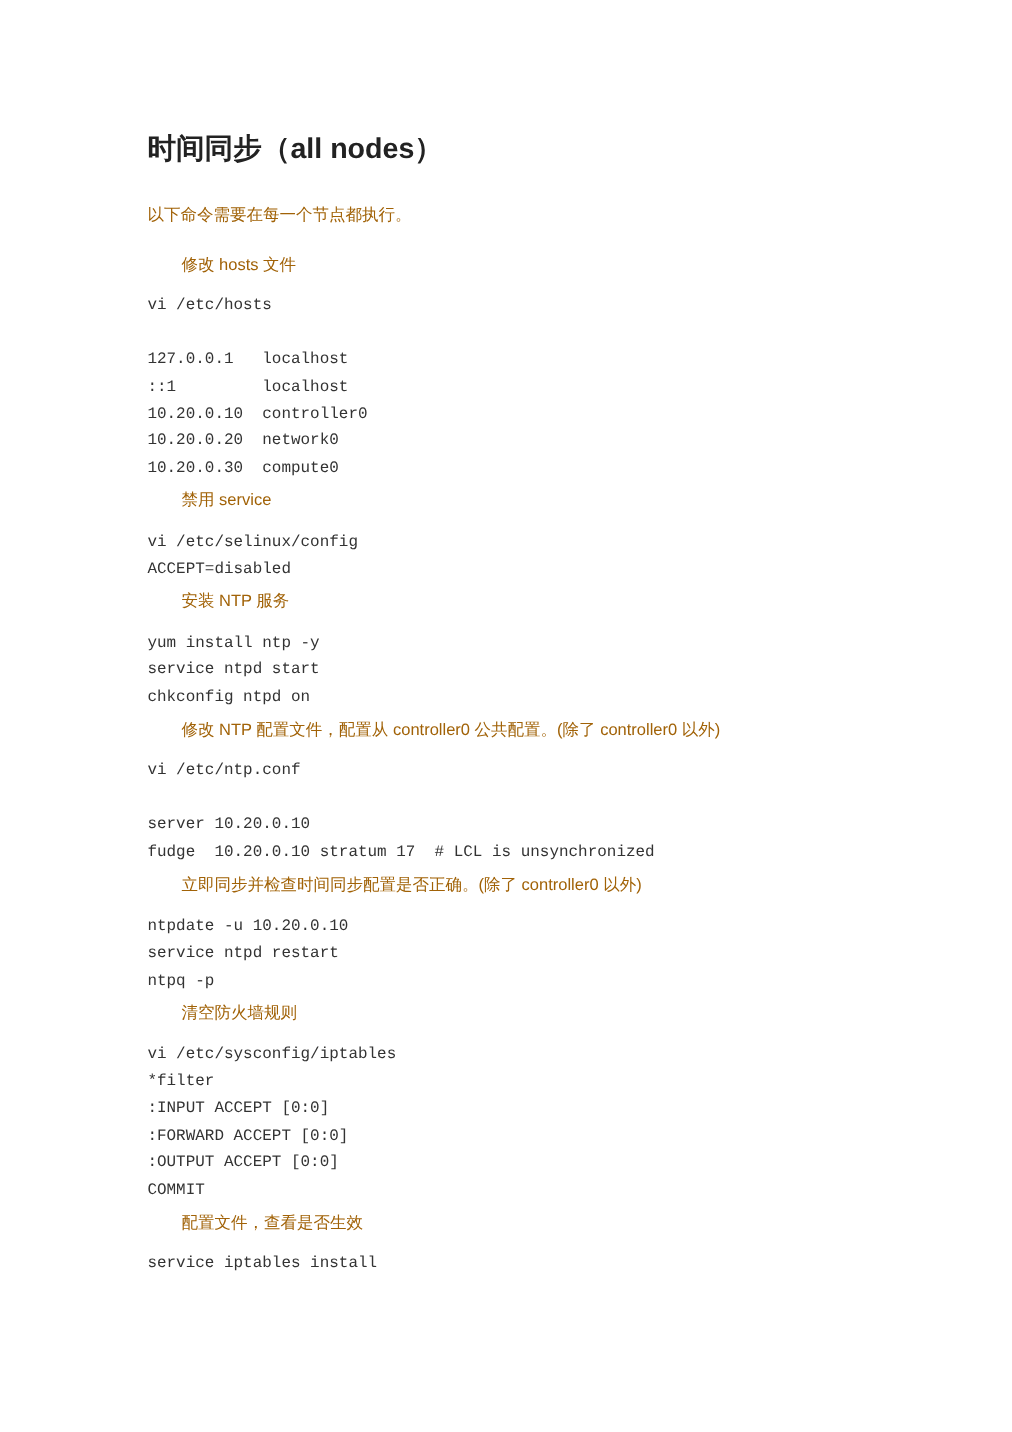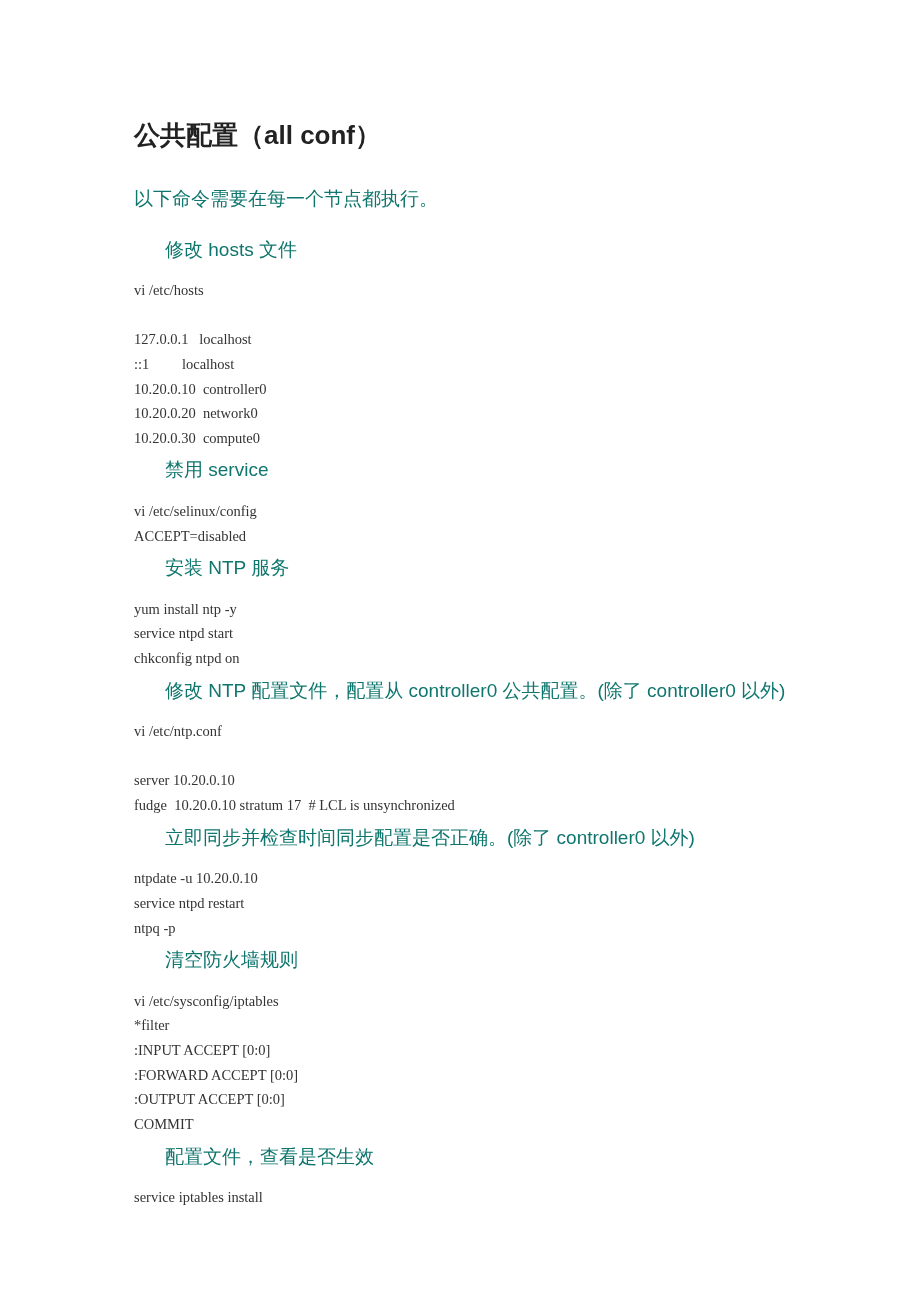--- a/index.html
+++ b/index.html
@@ -16,41 +16,41 @@
     color: #333333;
   }
   h2.page-title {
     font-size: 26px;
     font-weight: 700;
     margin: 0 0 32px 0;
     color: #222222;
   }
   p {
     margin: 0 0 22px 0;
-    font-size: 19px;
+    font-size: 15px;
     line-height: 1.5;
-    color: #0f766e;
+    color: #a16207;
   }
   p.tight {
     margin-bottom: 14px;
     margin-left: 31px;
   }
   pre {
     margin: 0 0 6px 0;
-    font-family: Liberation Serif, serif;
+    font-family: Liberation Mono, monospace;
     font-size: 14.5px;
     line-height: 1.7;
     color: #333333;
     white-space: pre;
   }
 </style>
 </head>
 <body>
 
-<h2 class="page-title">公共配置（all conf）</h2>
+<h2 class="page-title">时间同步（all nodes）</h2>
 
 <p>以下命令需要在每一个节点都执行。</p>
 
 <p class="tight">修改 hosts  文件</p>
 <pre>vi /etc/hosts
 
 127.0.0.1   localhost
 ::1         localhost
 10.20.0.10  controller0
 10.20.0.20  network0

